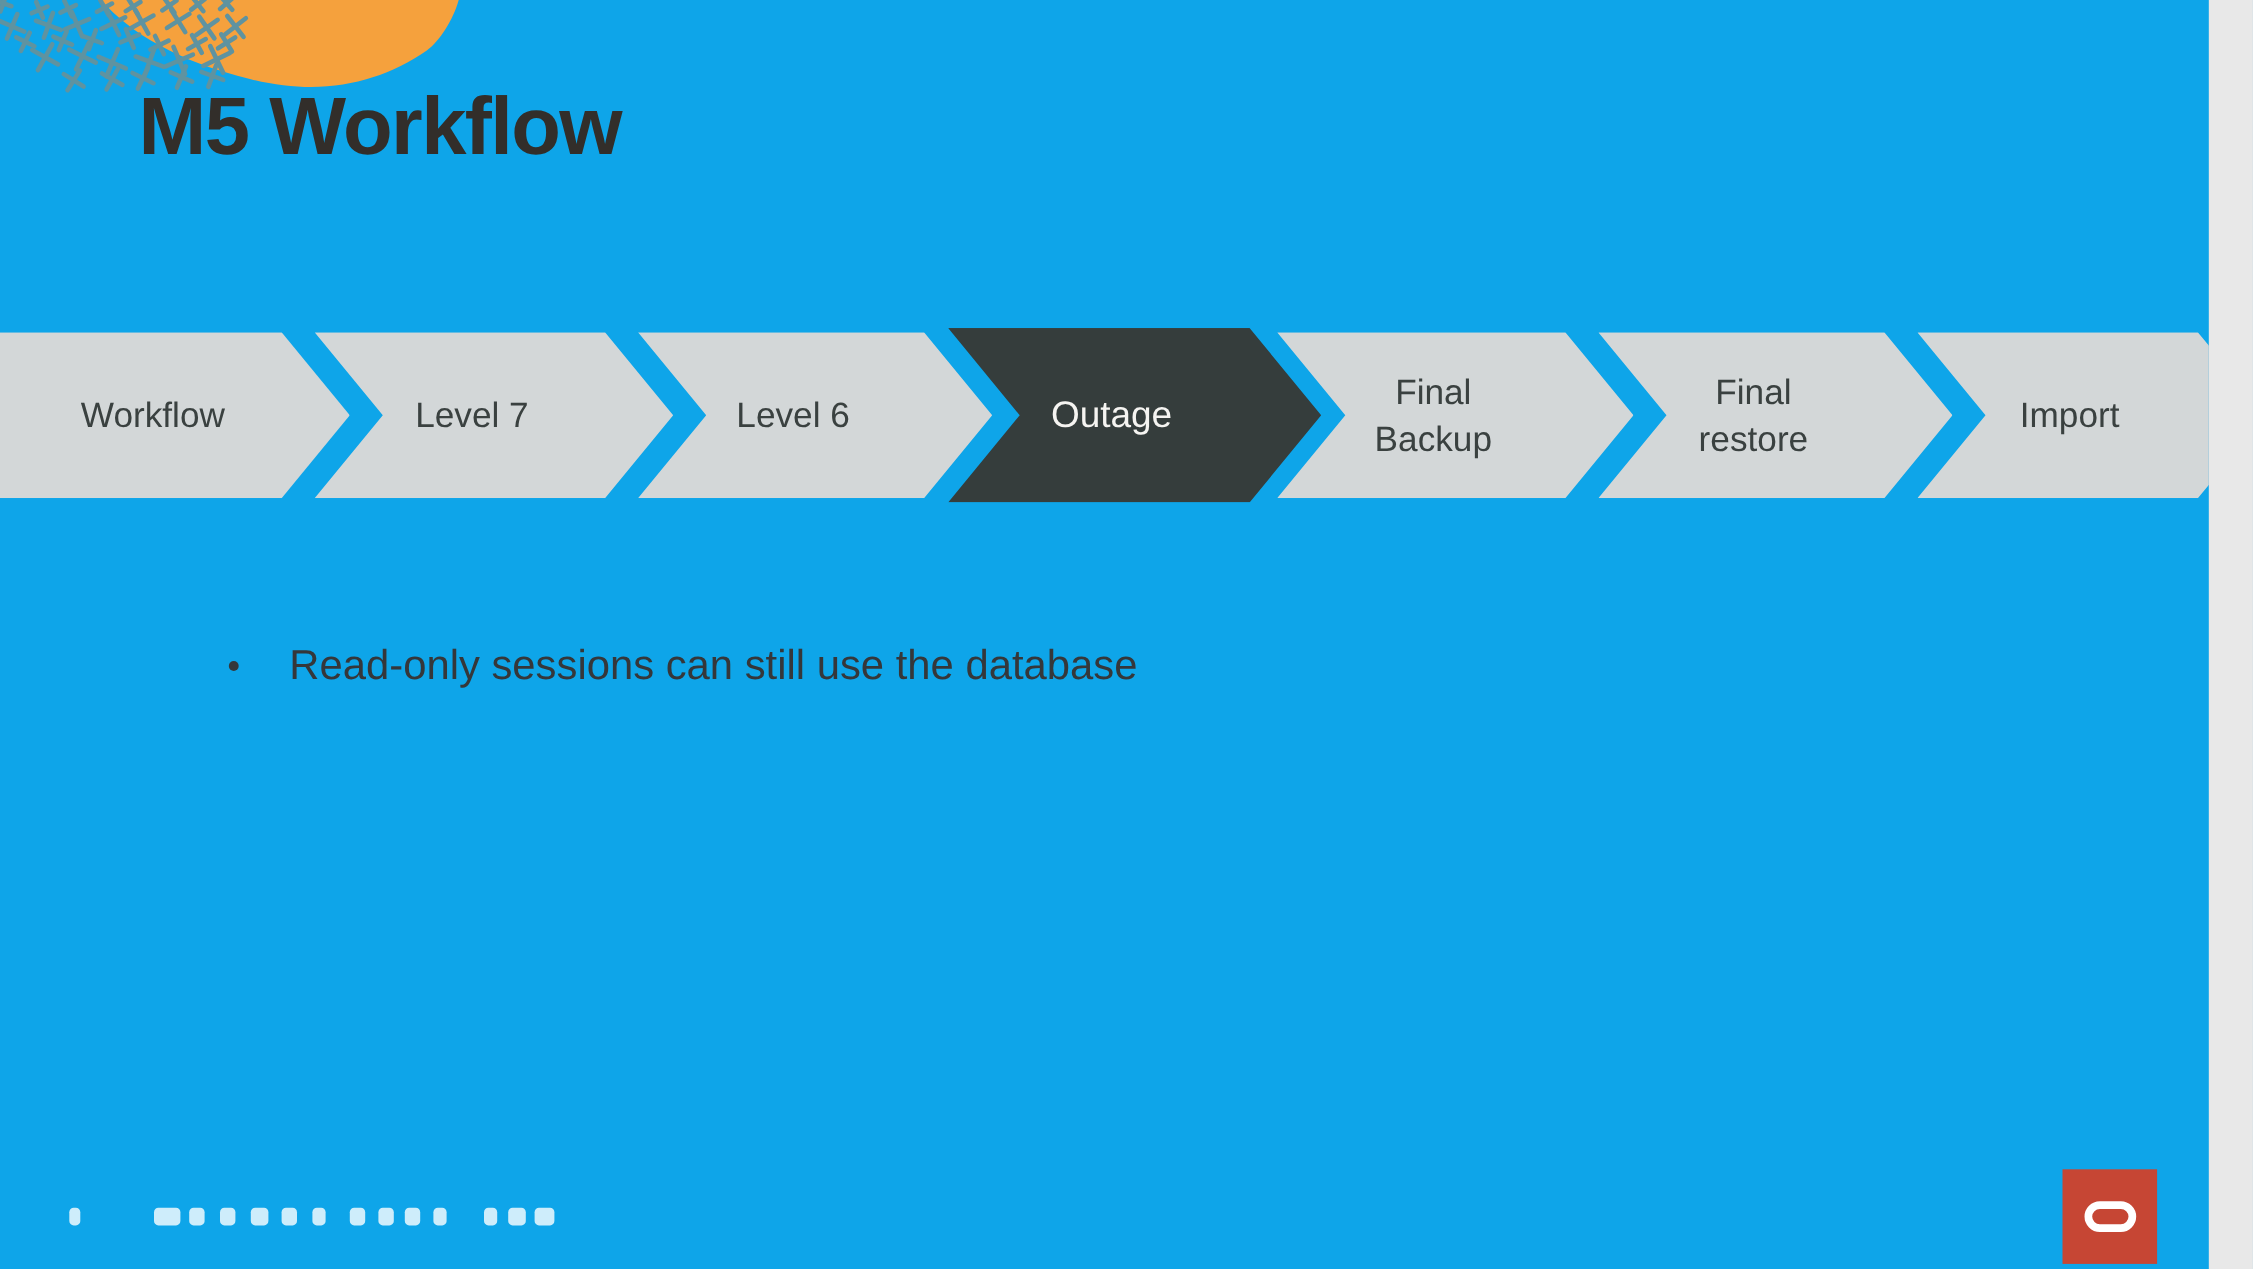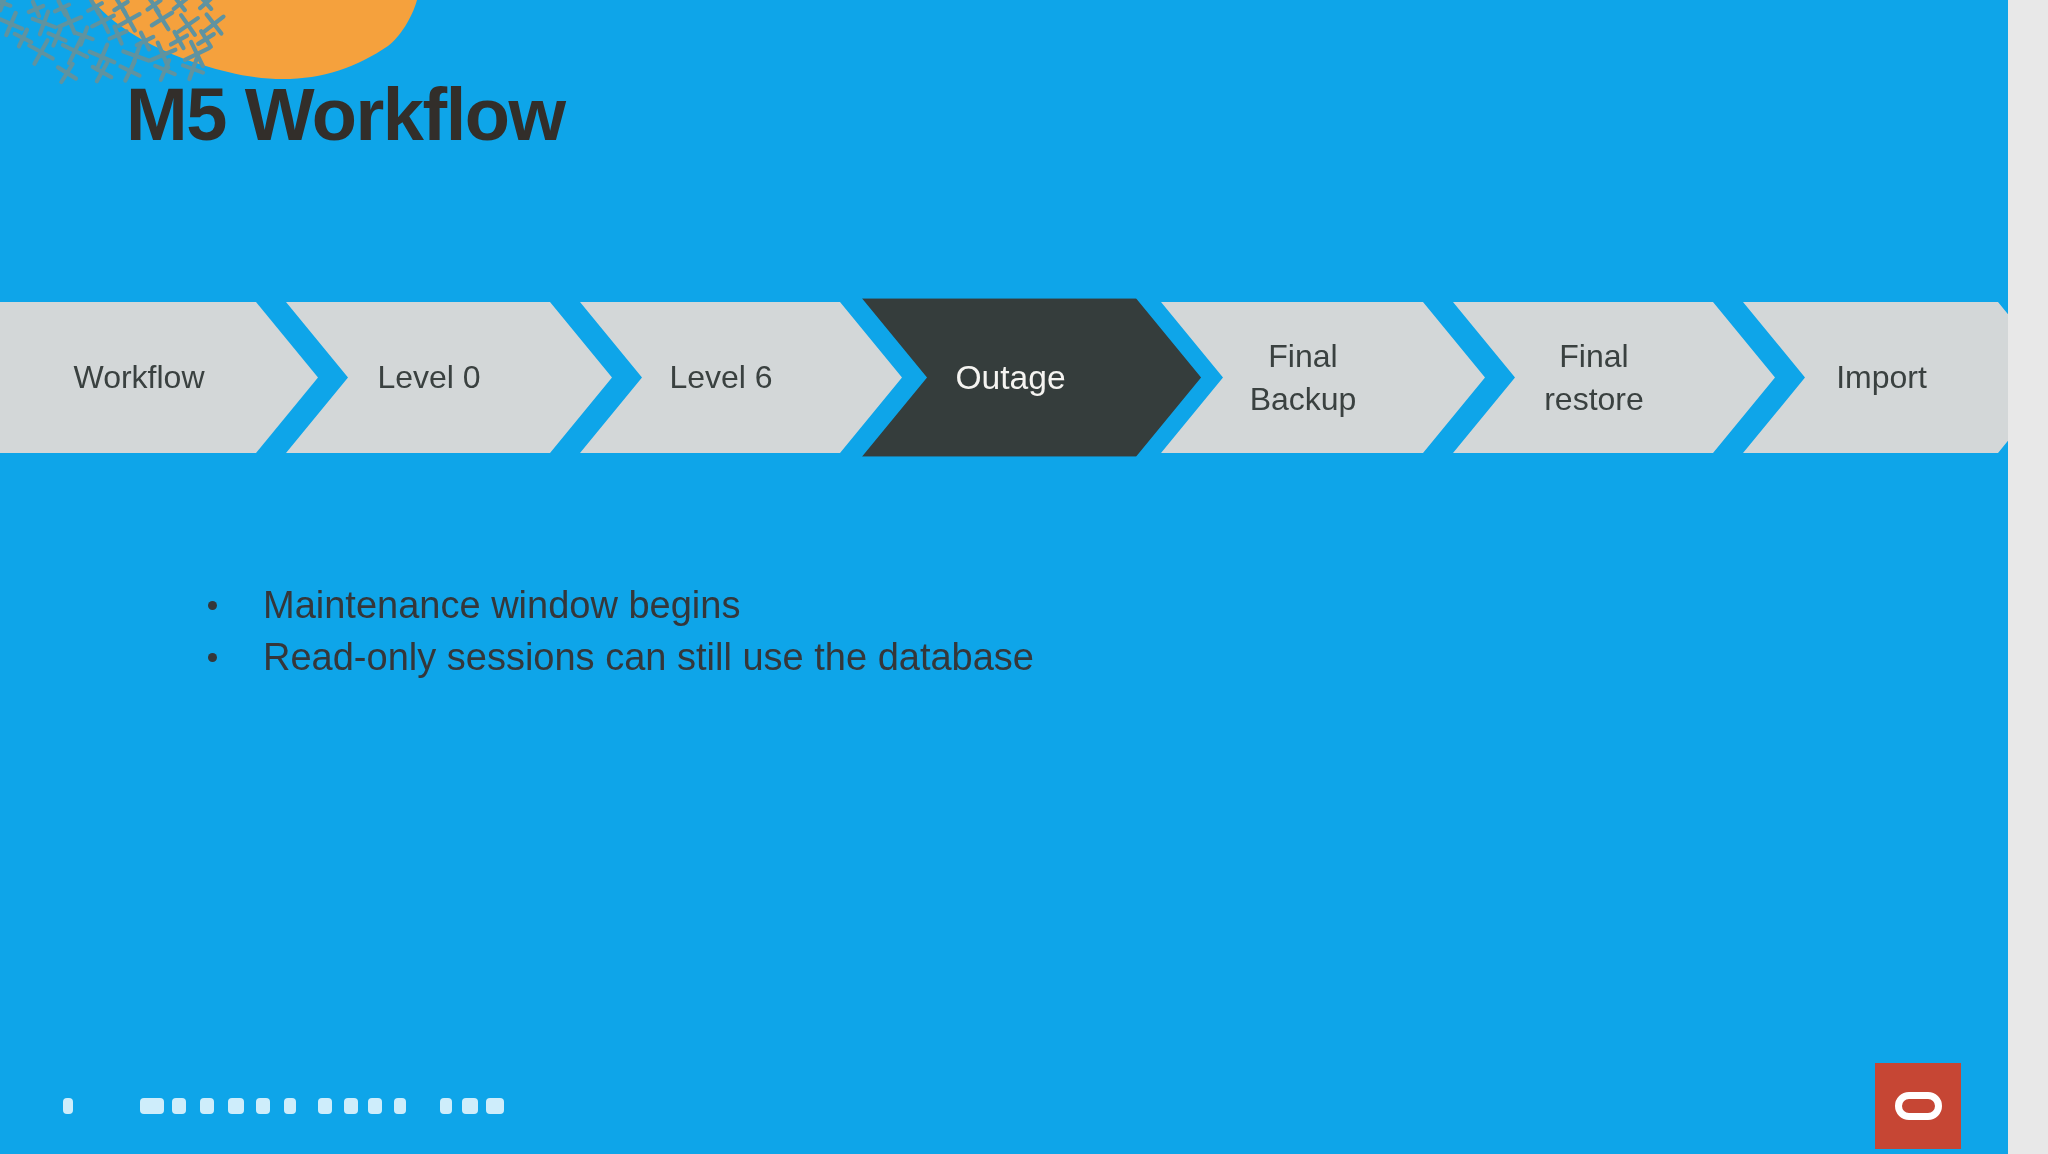--- a/index.html
+++ b/index.html
@@ -182,21 +182,21 @@
       </g>
   </svg>
 
   <h1 class="title">M5 Workflow</h1>
 
   <div class="chevrons">
     <div class="chev first" style="left:0; width:318px">
       <span class="chev-label">Workflow</span>
     </div>
     <div class="chev" style="left:286px; width:326px">
-      <span class="chev-label">Level 0</span>
+      <span class="chev-label">Level 7</span>
     </div>
     <div class="chev" style="left:580px; width:322px">
       <span class="chev-label">Level 6</span>
     </div>
     <div class="chev active" style="left:870px; width:323px">
       <span class="chev-label">Outage</span>
     </div>
     <div class="chev" style="left:1161px; width:324px">
       <span class="chev-label">Final
 Backup</span>
@@ -204,24 +204,20 @@
     <div class="chev" style="left:1453px; width:322px">
       <span class="chev-label">Final
 restore</span>
     </div>
     <div class="chev" style="left:1743px; width:317px">
       <span class="chev-label">Import</span>
     </div>
   </div>
 
   <ul class="bullets">
-    <li>
-      <span class="dot"></span>
-      <span>Maintenance window begins</span>
-    </li>
     <li>
       <span class="dot"></span>
       <span>Read-only sessions can still use the database</span>
     </li>
   </ul>
 
   <div class="watermark">
       <span style="left:3px;width:10px"></span>
       <span style="left:80px;width:24px"></span>
       <span style="left:112px;width:14px"></span>

